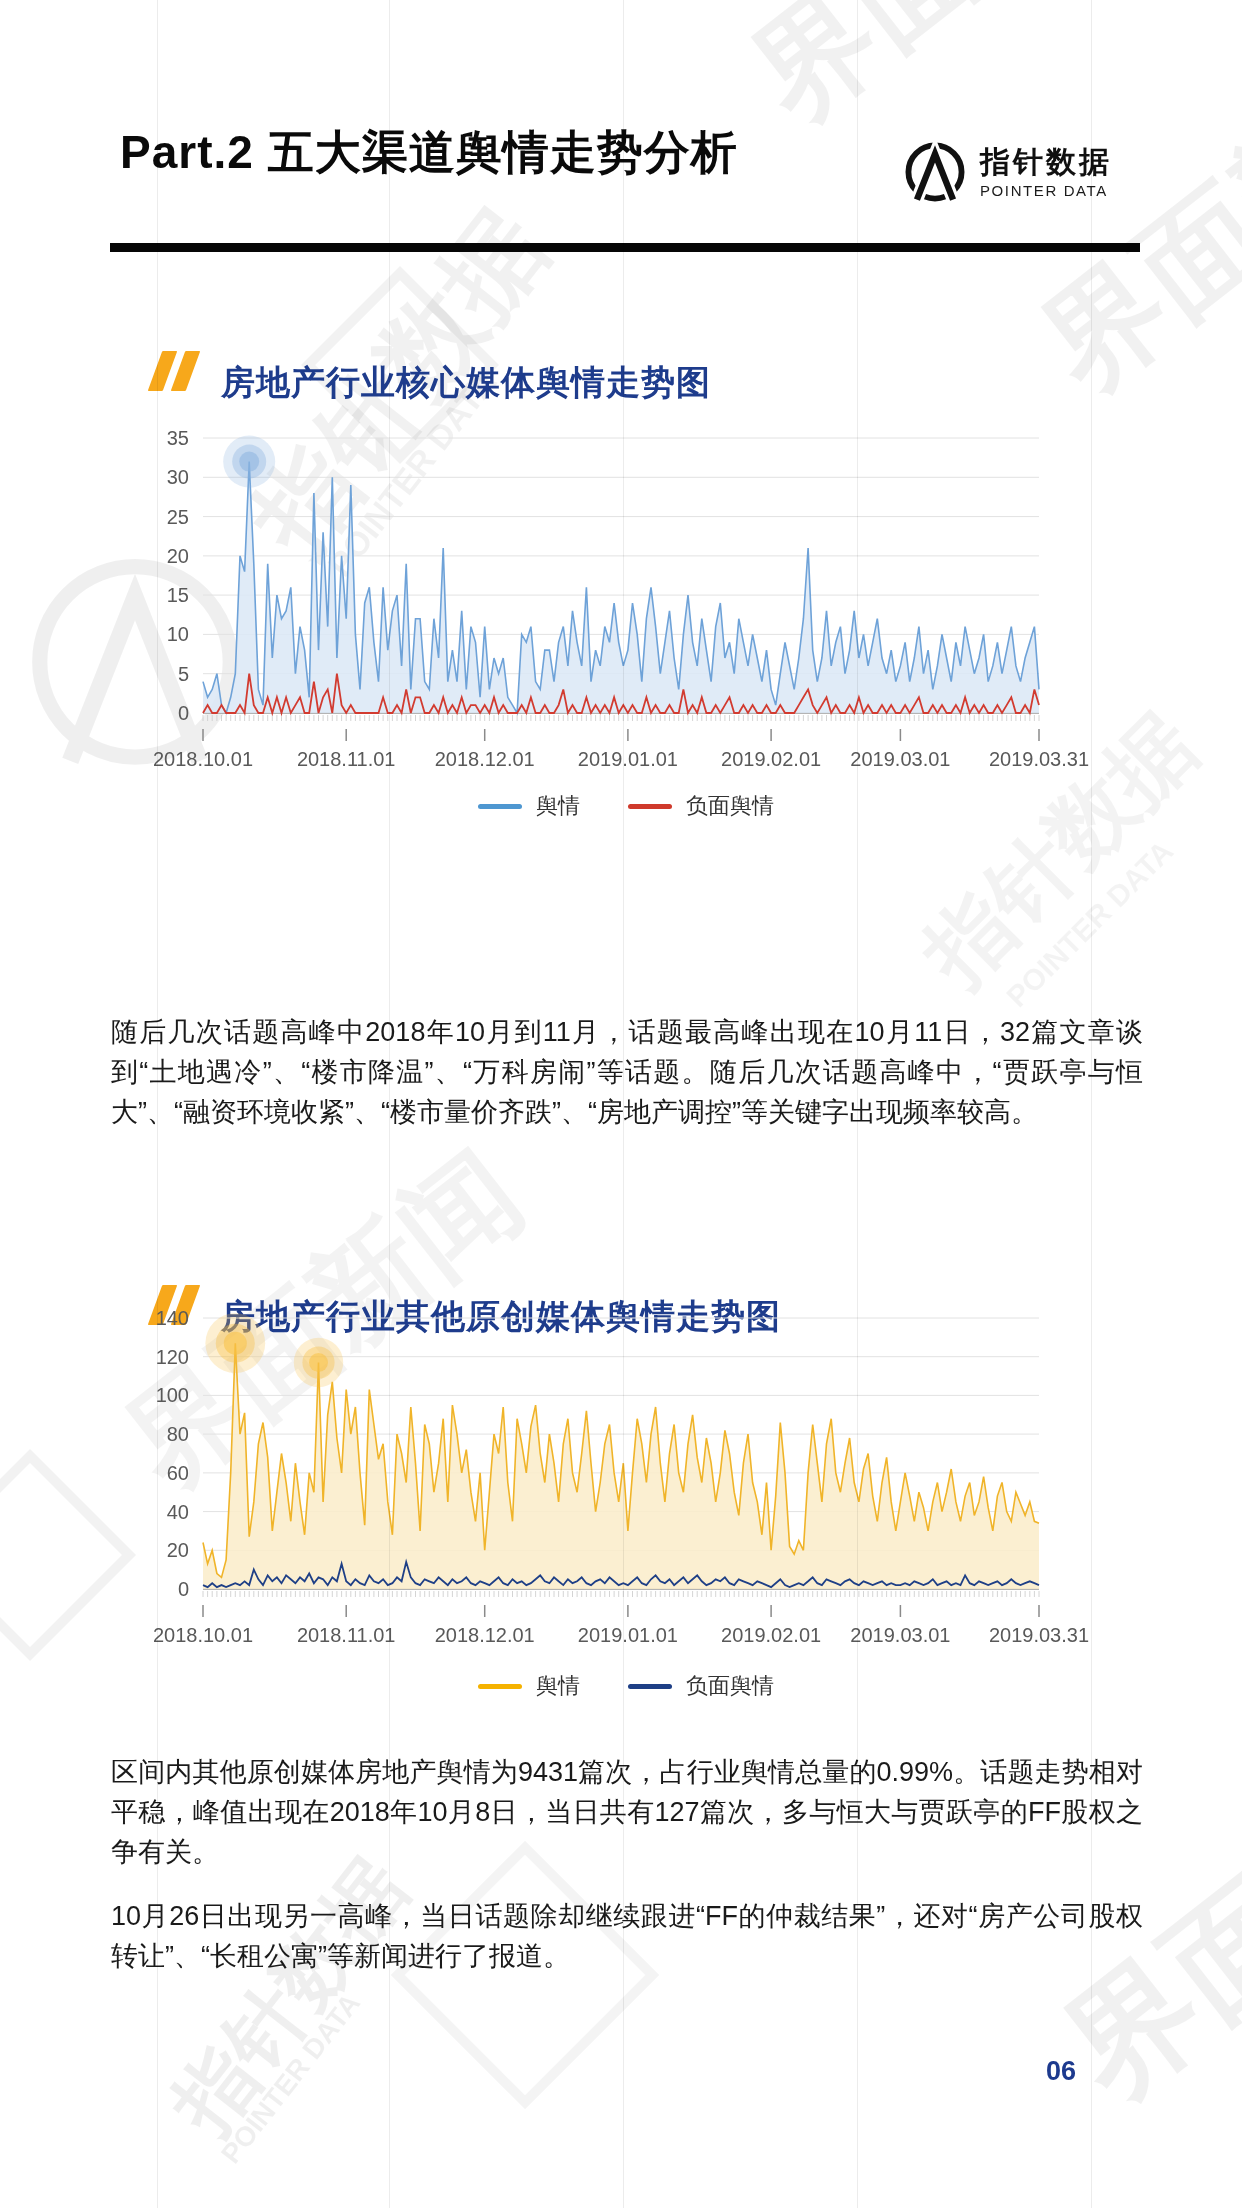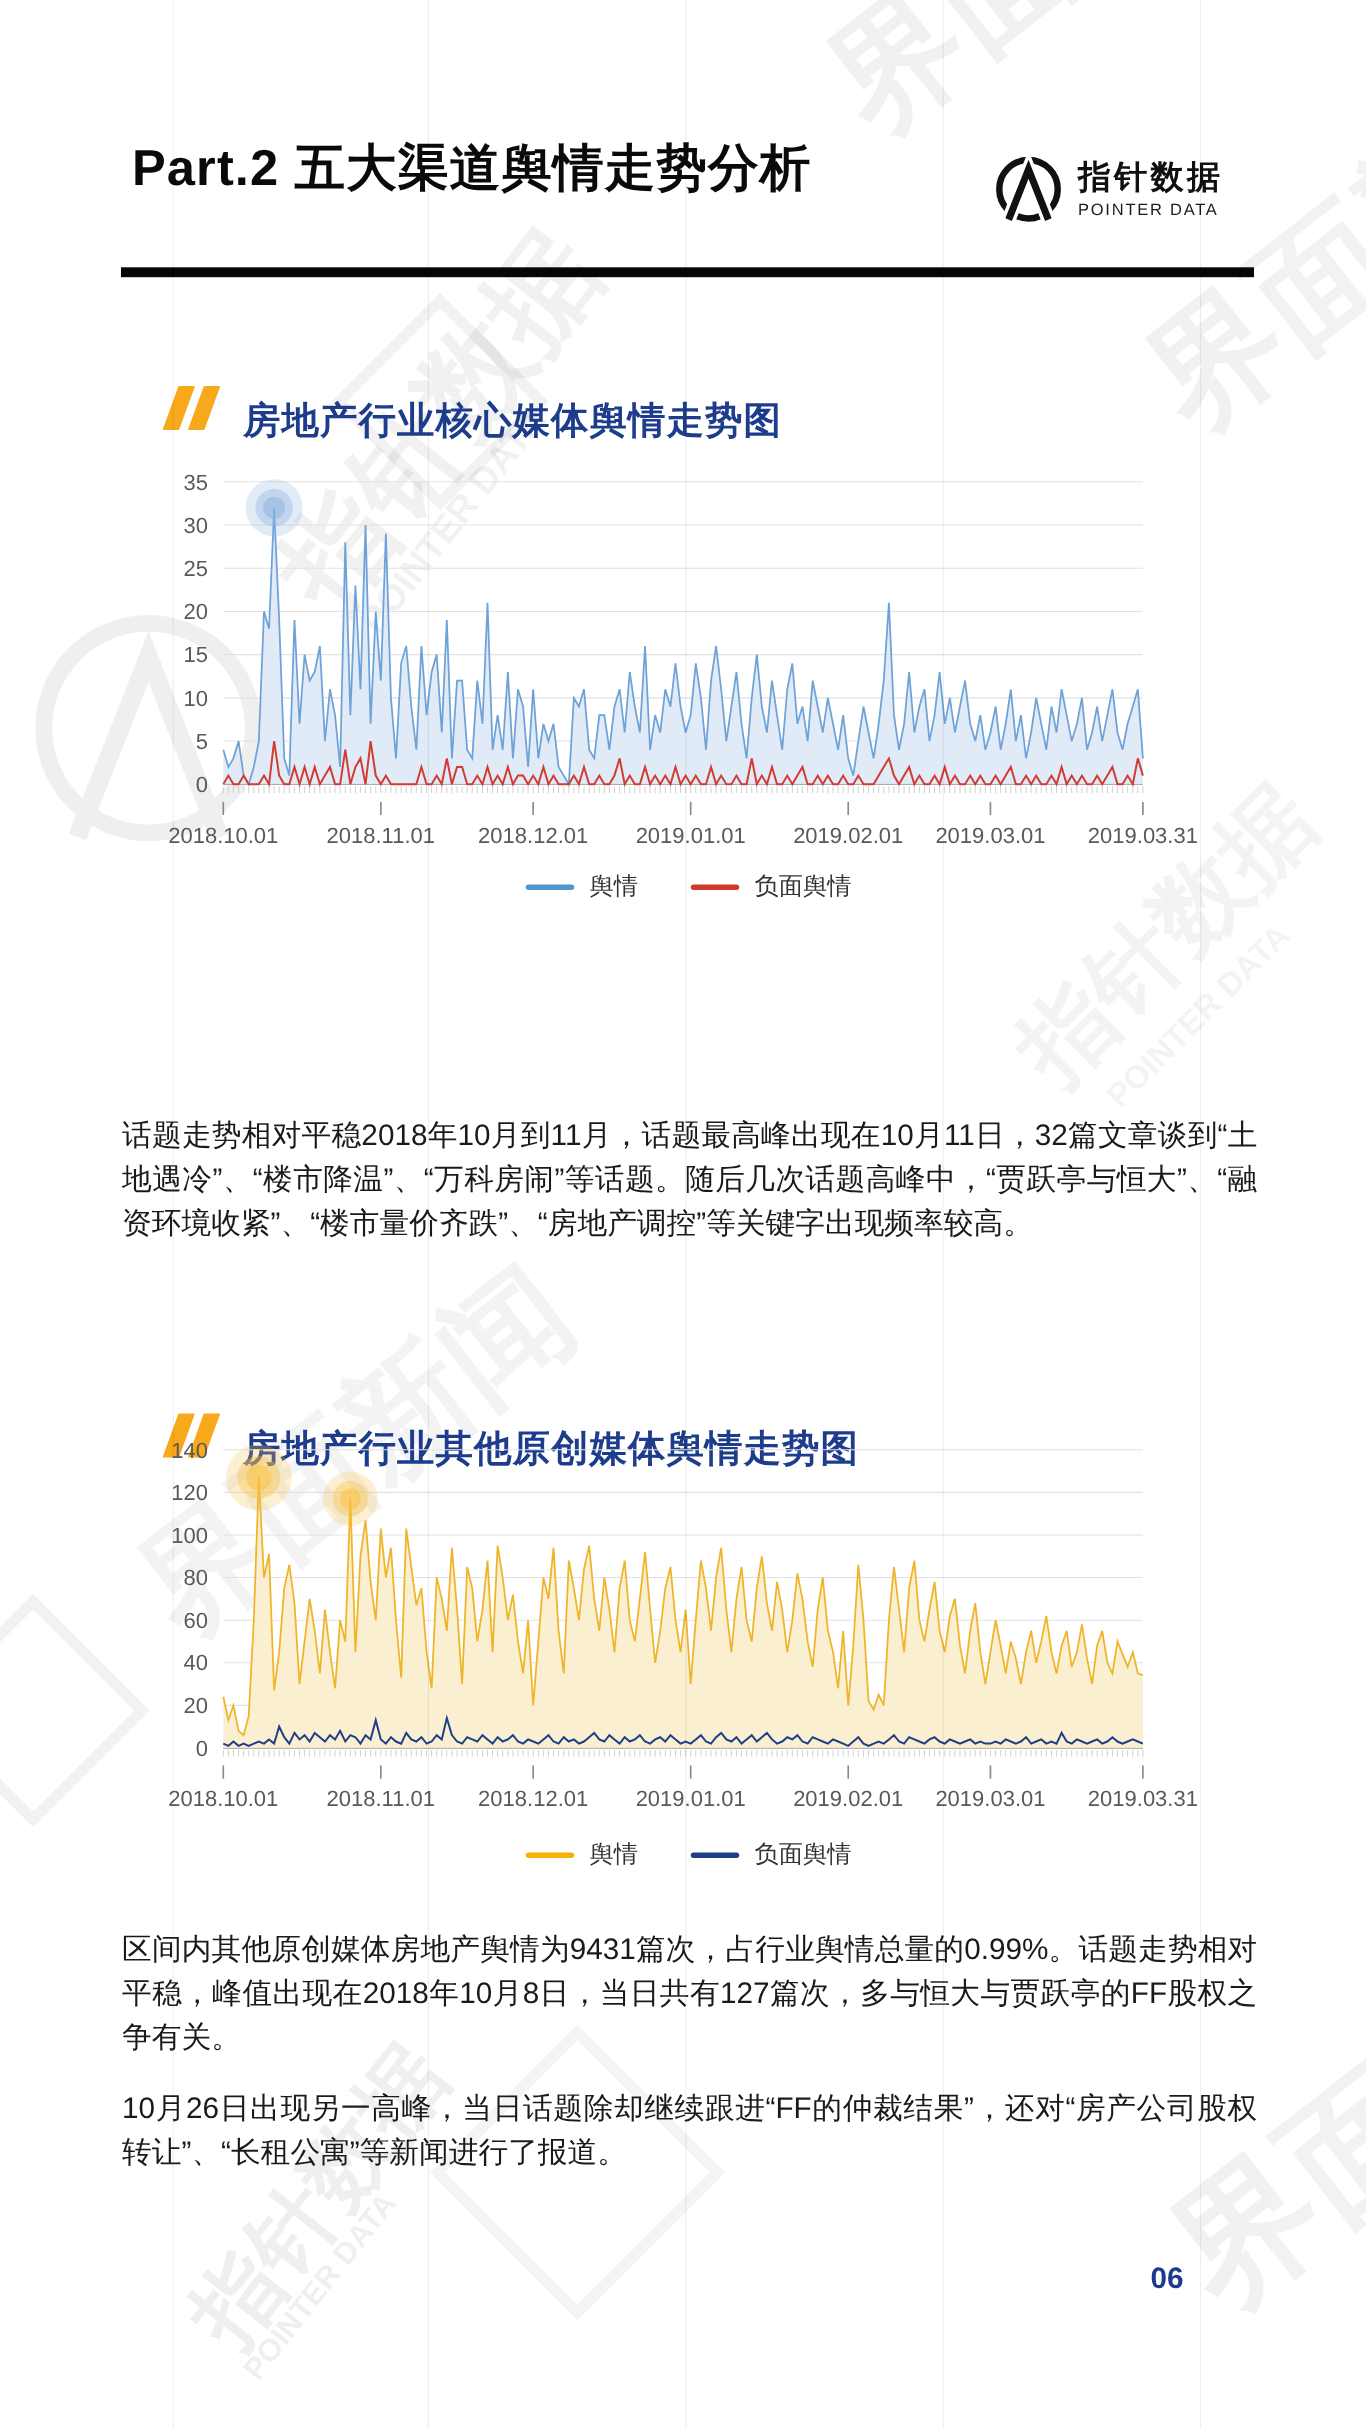--- a/index.html
+++ b/index.html
@@ -318,21 +318,21 @@
     <div class="legend-item">
       <span class="legend-line" style="background: rgb(78, 151, 209);"></span>
       <span class="legend-label">舆情</span>
     </div>
     <div class="legend-item">
       <span class="legend-line" style="background: rgb(207, 58, 44);"></span>
       <span class="legend-label">负面舆情</span>
     </div>
   </div>
 
-  <div class="para" style="top:1012px"><span class="seg">话题走势相对平稳</span><span class="seg-b">2018年10月到11月</span><span class="seg">，话题最高峰出现在</span><span class="seg-b">10月11日</span><span class="seg">，32篇文章谈到“土地遇冷”、“楼市降温”、“万科房闹”等话题。随后几次话题高峰中，“贾跃亭与恒大”、“融资环境收紧”、“楼市量价齐跌”、“房地产调控”等关键字出现频率较高。</span></div>
+  <div class="para" style="top:1012px"><span class="seg">随后几次话题高峰中</span><span class="seg-b">2018年10月到11月</span><span class="seg">，话题最高峰出现在</span><span class="seg-b">10月11日</span><span class="seg">，32篇文章谈到“土地遇冷”、“楼市降温”、“万科房闹”等话题。随后几次话题高峰中，“贾跃亭与恒大”、“融资环境收紧”、“楼市量价齐跌”、“房地产调控”等关键字出现频率较高。</span></div>
 
   <div class="sec" style="top:1270px">
     <div class="slashes">
       <div class="slash"></div>
       <div class="slash"></div>
     </div>
     <div class="sec-title">房地产行业其他原创媒体舆情走势图</div>
   </div>
 
   <div class="chart" style="top:1310px"><svg width="1032" height="350">

